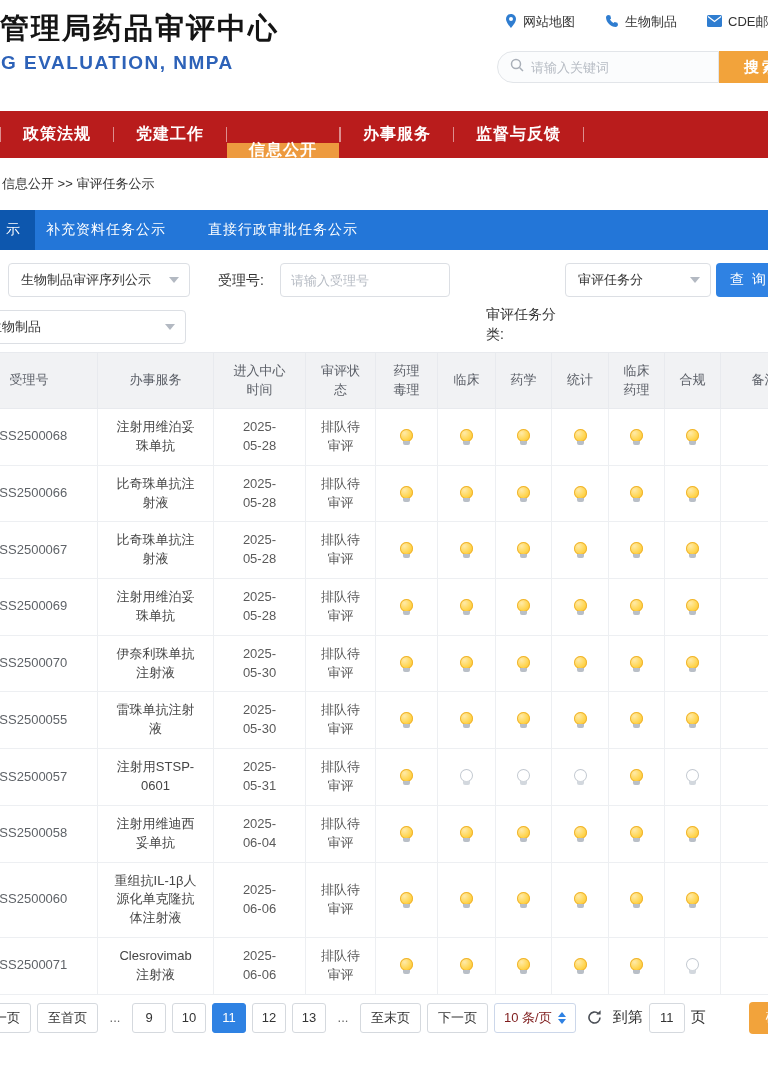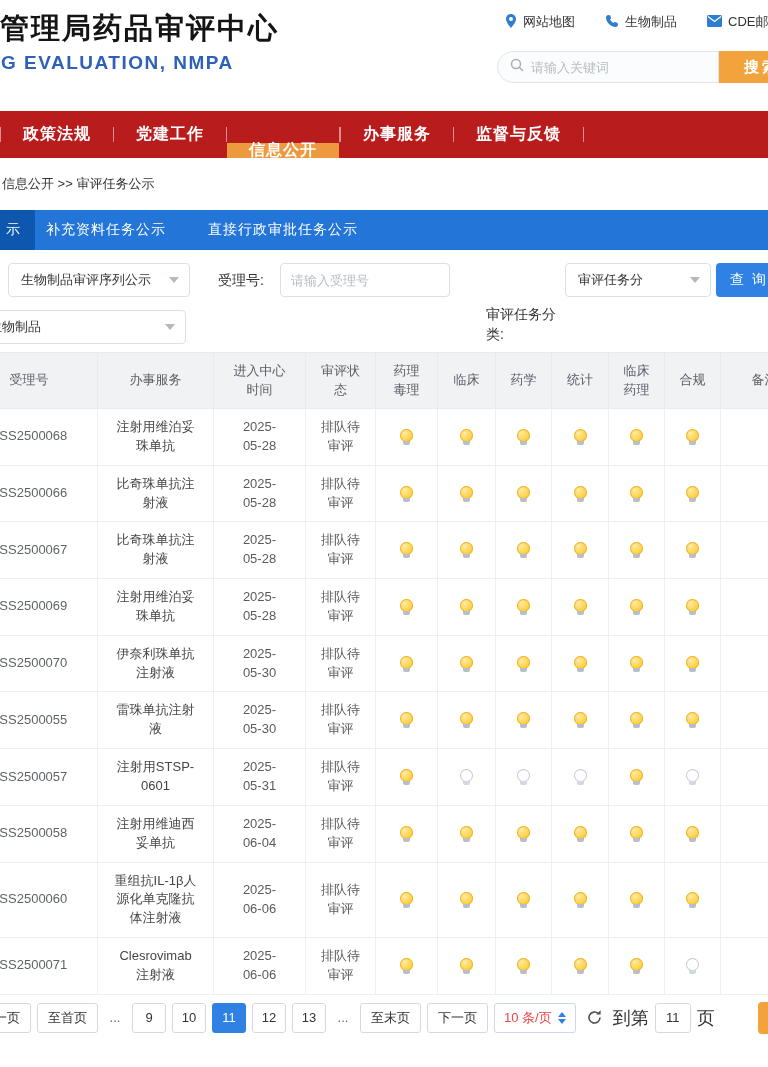--- a/index.html
+++ b/index.html
@@ -63,26 +63,26 @@
   .bulb-queued .bb{background:#b9bfc7;}
   .bulb-done .bg{background:#fff;box-shadow:0 0 0 1px #c2c8d0 inset;}
   .bulb-done .bb{background:#d3d8de;}
 
   
   .pagination{display:flex;align-items:center;gap:6px;height:46px;margin-left:-30px;width:840px;}
   .pg-box{height:30px;border:1px solid #d5d9de;border-radius:3px;display:flex;align-items:center;padding:0 10px;font-size:13px;color:#333;background:#fff;cursor:pointer;flex:0 0 auto;white-space:nowrap;}
   .pg-num{width:34px;justify-content:center;padding:0;}
   .pg-num.active{background:#2f82e3;color:#fff;border-color:#2f82e3;}
   .pg-ell{width:22px;text-align:center;color:#666;font-size:13px;flex:0 0 auto;}
-  .pg-size{height:30px;border:1px solid #ccd7ea;border-radius:3px;color:#ef4444;display:flex;align-items:center;gap:6px;padding:0 9px;font-size:13px;cursor:pointer;flex:0 0 auto;white-space:nowrap;}
+  .pg-size{height:30px;border:1px solid #ccd7ea;border-radius:3px;color:#7f1d1d;display:flex;align-items:center;gap:6px;padding:0 9px;font-size:13px;cursor:pointer;flex:0 0 auto;white-space:nowrap;}
   .sorticons{display:flex;flex-direction:column;gap:2px;}
   .tri-up{width:0;height:0;border-left:4px solid transparent;border-right:4px solid transparent;border-bottom:5px solid #2f82e3;display:block;}
   .tri-down{width:0;height:0;border-left:4px solid transparent;border-right:4px solid transparent;border-top:5px solid #2f82e3;display:block;}
   .pg-refresh{margin:0 4px;display:flex;cursor:pointer;flex:0 0 auto;}
-  .pg-label{font-size:18px;color:#333;flex:0 0 auto;}
+  .pg-label{font-size:15px;color:#333;flex:0 0 auto;}
   .pg-goto{width:36px;height:30px;border:1px solid #d5d9de;border-radius:3px;text-align:center;font-size:13px;color:#333;outline:none;flex:0 0 auto;}
   .pg-confirm{margin-left:37px;width:66px;height:32px;background:#f2a33b;color:#fff;border:none;border-radius:4px;font-size:14px;letter-spacing:2px;cursor:pointer;flex:0 0 auto;}
 
   
   .legend{height:31px;background:#e6f1fc;display:flex;align-items:center;gap:16px;font-size:12px;color:#333;padding-left:4px;white-space:nowrap;}
   .lg-item{display:flex;align-items:center;gap:4px;}
 </style>
 </head>
 <body>
 

